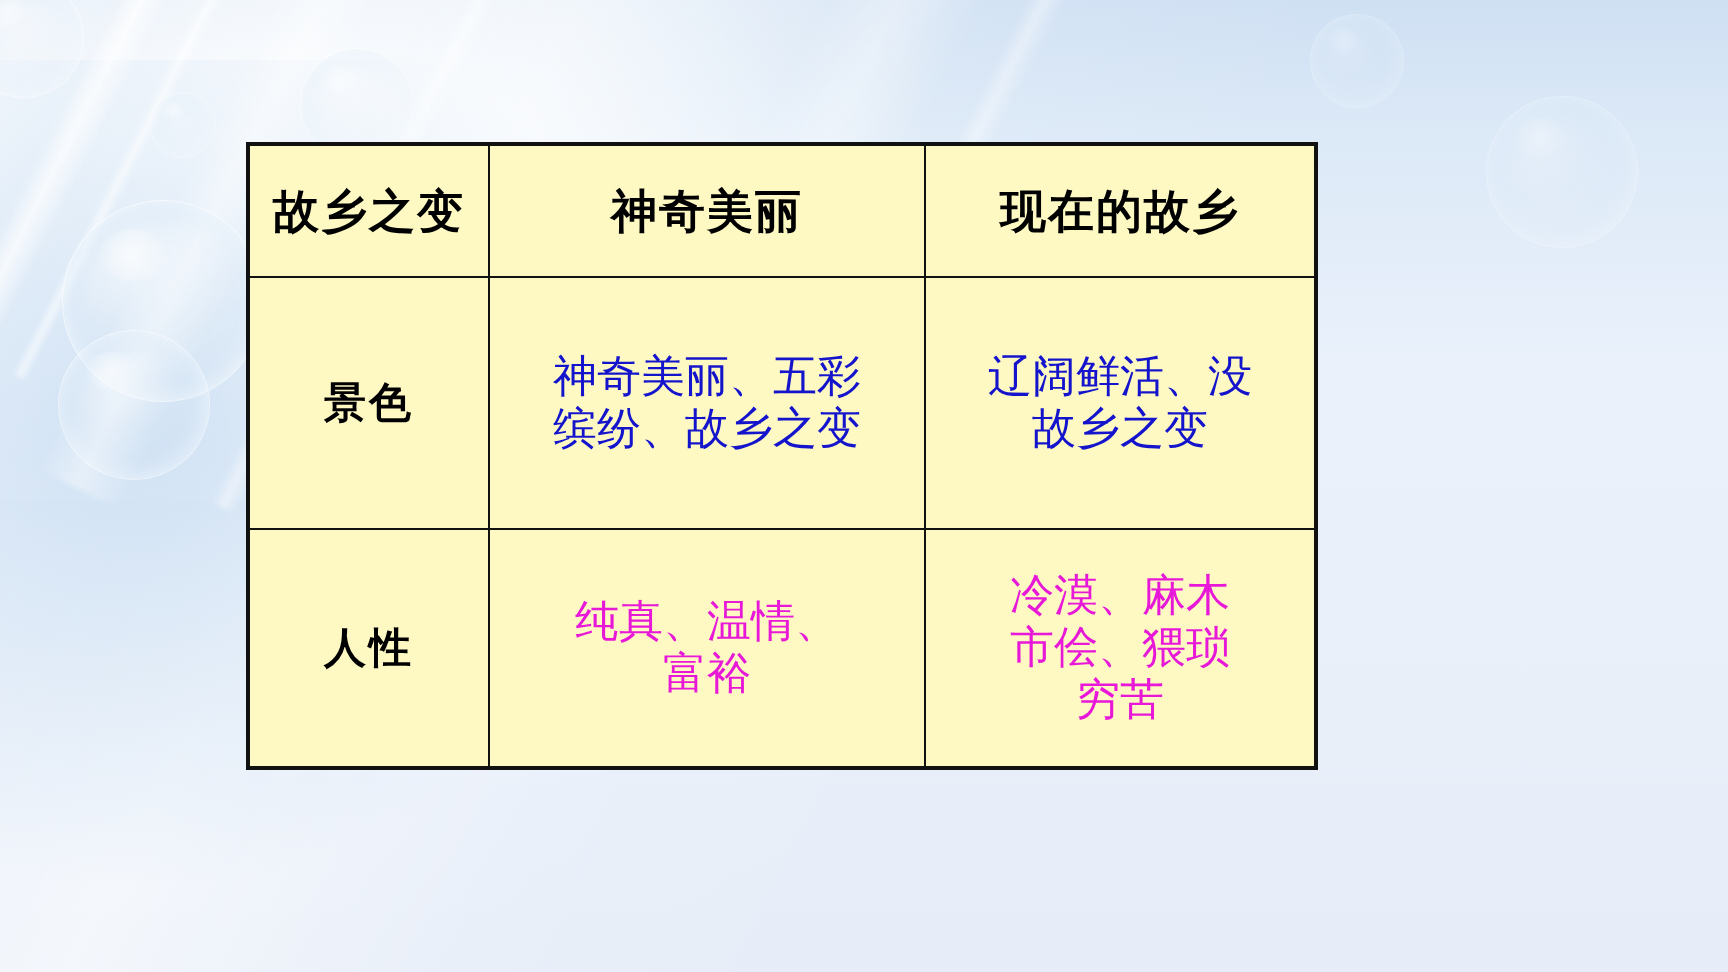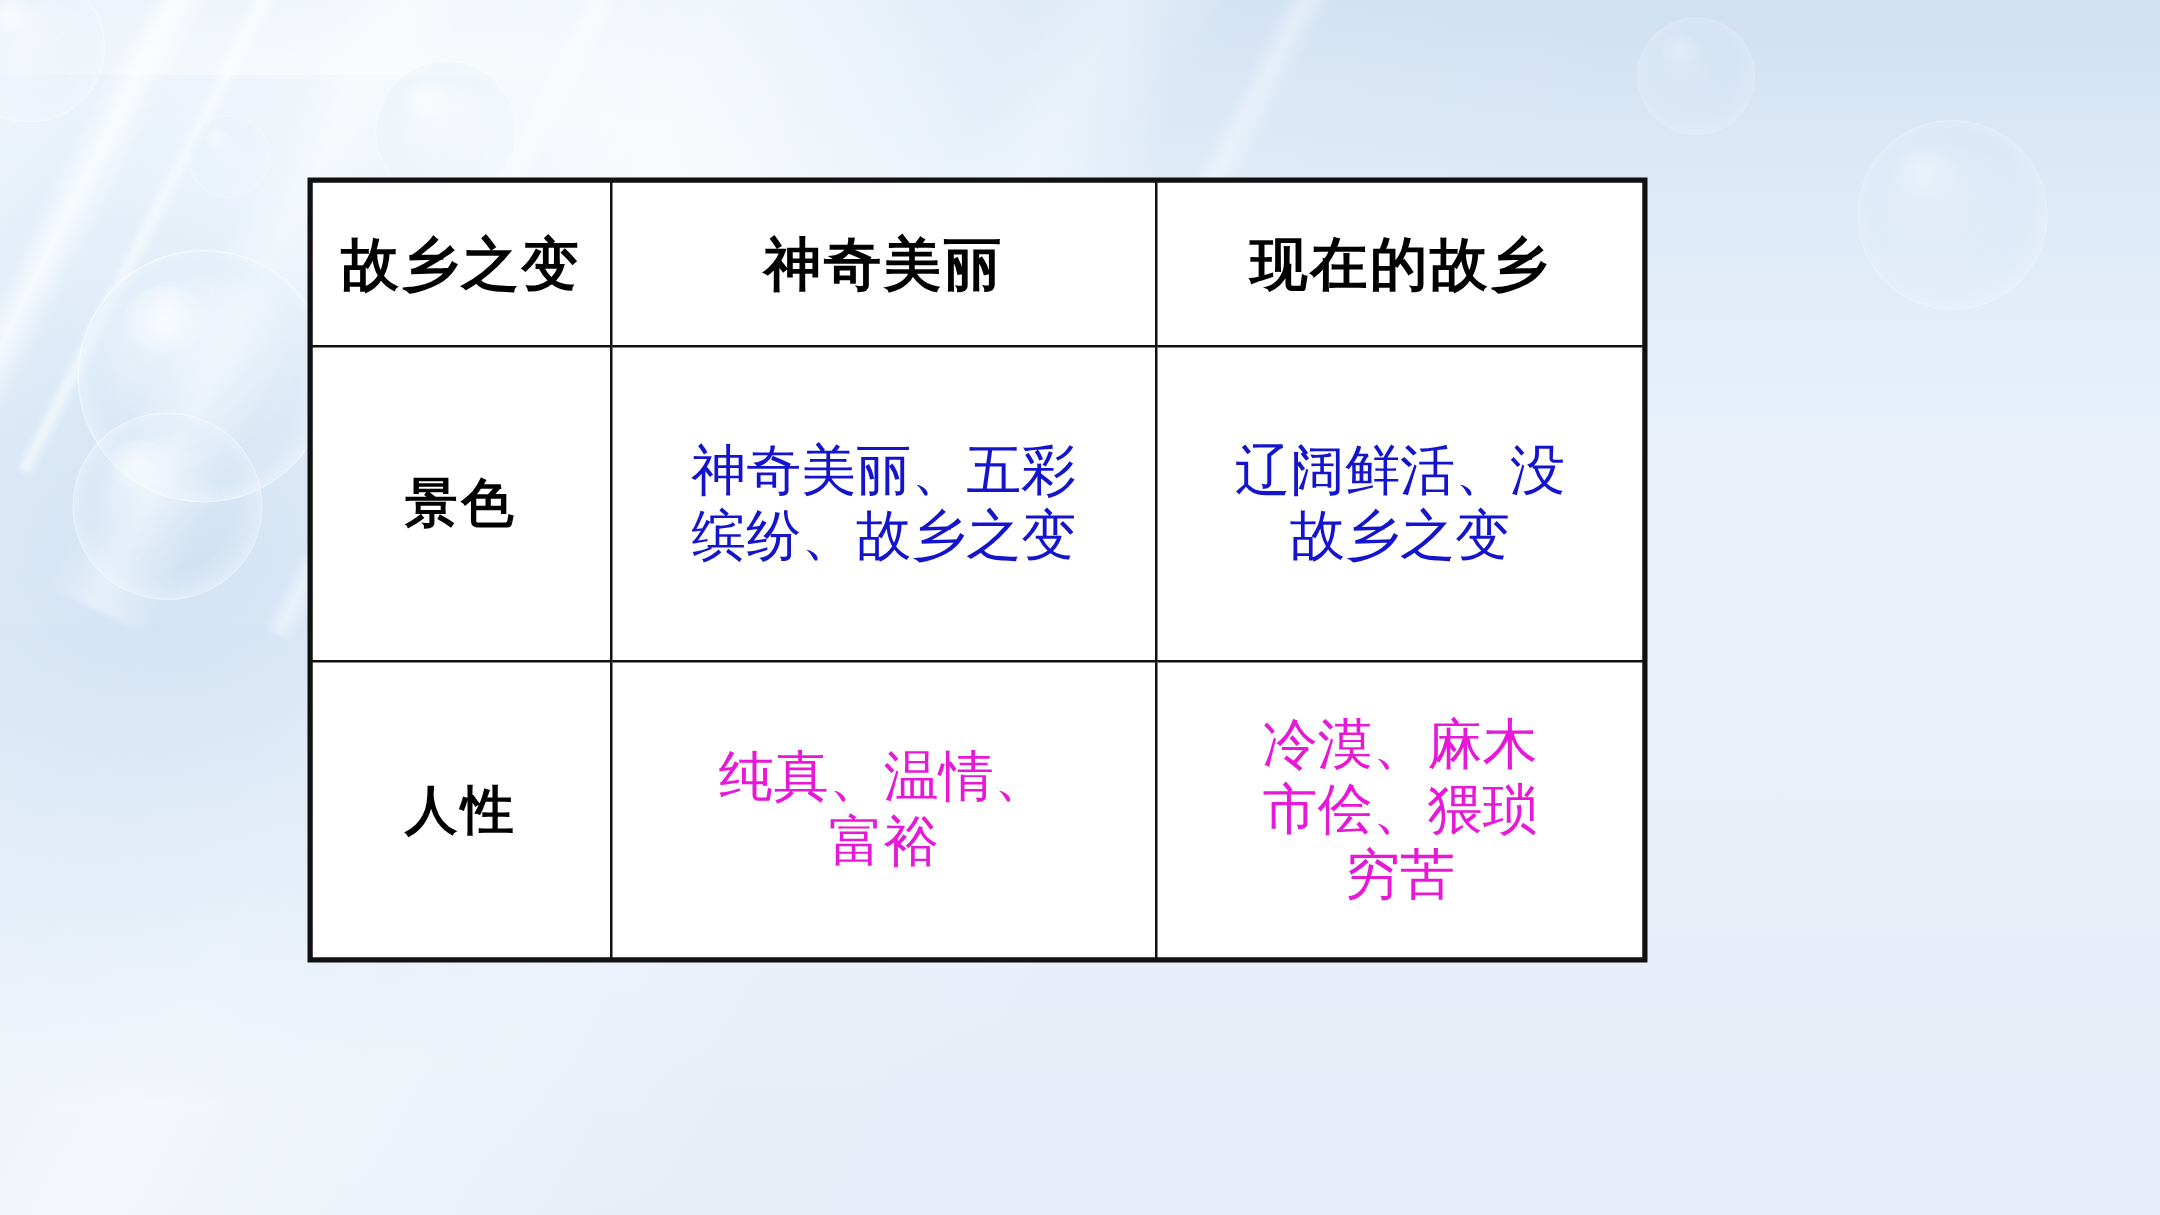--- a/index.html
+++ b/index.html
@@ -132,21 +132,21 @@
   table.compare {
     width: 100%;
     height: 100%;
     border-collapse: collapse;
     table-layout: fixed;
     background: #e4ecf8;
     box-shadow: 0 0 0 0 transparent;
   }
   table.compare td {
     border: 2px solid #111111;
-    background: #ffffff;
+    background: #fef9c3;
     vertical-align: middle;
     padding: 4px 10px;
   }
   
   table.compare {
     outline: 4px solid #111111;
     outline-offset: -2px;
   }
 
   col.c1 { width: 240px; }

